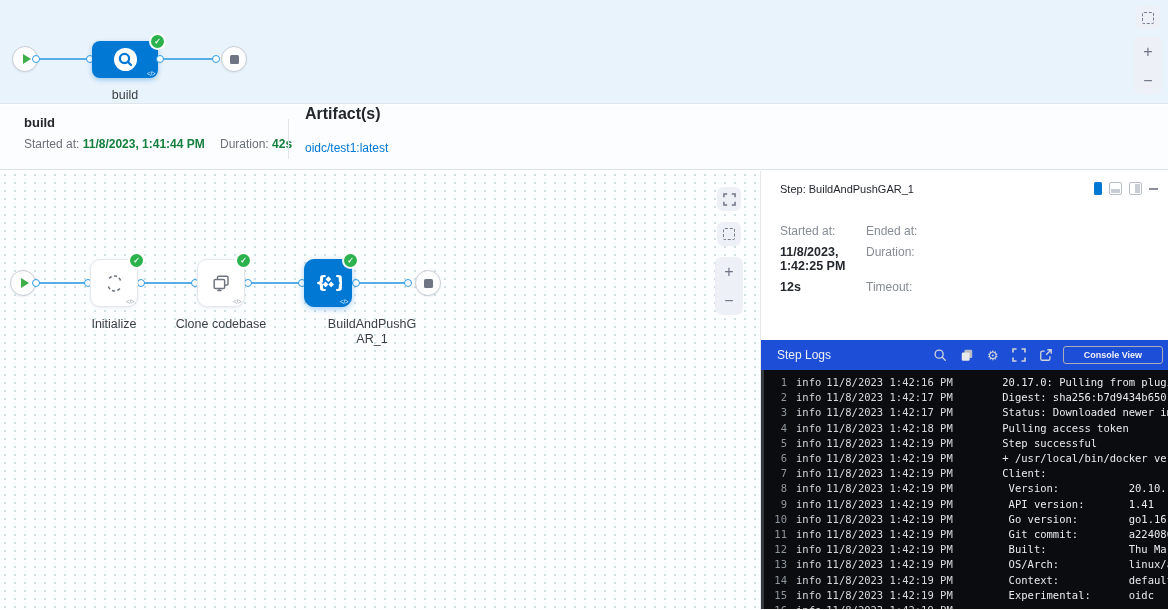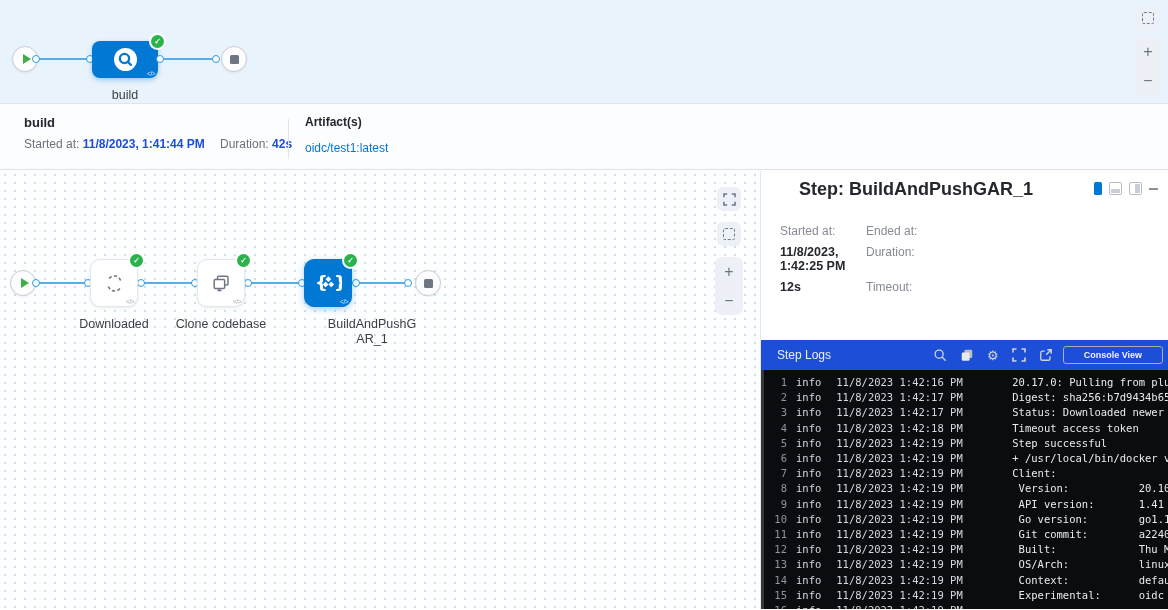--- a/index.html
+++ b/index.html
@@ -37,44 +37,44 @@
   .dash-sq { width:12px; height:12px; border:1px dashed #777d8d; border-radius:2px; }
   .zoom-group { position:absolute; width:28px; height:58px; background:#eef0f7; border-radius:7px;
                 display:flex; flex-direction:column; align-items:center; justify-content:space-around; }
   .zoom-glyph { font-size:16px; color:#6e7484; line-height:1; cursor:pointer; }
 
   
   .summary { position:absolute; left:0; top:105px; width:1168px; height:65px;
              background:#fbfdff; border-bottom:1px solid #dde2e8; }
   .sum-title { position:absolute; left:24px; top:10px; font-size:13px; font-weight:bold; color:#23272e; }
   .sum-sub { position:absolute; left:24px; top:32px; font-size:12px; color:#6b7079; }
-  .sum-sub b, .sum-dur b { color:#1d4ed8; font-weight:bold; }
+  .sum-sub b, .sum-dur b { color:#15803d; font-weight:bold; }
   .sum-dur { position:absolute; left:220px; top:32px; font-size:12px; color:#6b7079; }
   .sum-vdiv { position:absolute; left:288px; top:14px; width:1px; height:40px; background:#e1e4e9; }
-  .art-label { position:absolute; left:305px; top:10px; font-size:12px; font-weight:bold; color:#23272e; }
+  .art-label { position:absolute; left:305px; top:0; font-size:16px; font-weight:bold; color:#23272e; }
   .art-link { position:absolute; left:305px; top:36px; font-size:12px; color:#0278d5; cursor:pointer; }
 
   
   .canvas { position:absolute; left:0; top:171px; width:759px; height:439px;
             background-color:#fdfeff;
             background-image:radial-gradient(#cfdfe3 0.9px, transparent 1.05px);
             background-size:10px 8px; }
   .step-node { position:absolute; top:88px; width:48px; height:48px; border-radius:10px;
                background:#fff; border:1px solid #e4e7ec; box-shadow:0 1px 3px rgba(40,60,90,.10);
                display:flex; align-items:center; justify-content:center; }
   .step-node.blue { background:#0278d5; border-color:#0278d5; box-shadow:0 2px 6px rgba(2,120,213,.35); }
   .step-label { position:absolute; top:146px; font-size:12.5px; color:#3a3e45; text-align:center;
                 line-height:15px; }
   .step-label.wrap { width:92px; word-break:break-all; }
 
   
   .panel { position:absolute; left:760px; top:171px; width:408px; height:439px; background:#fff;
            border-left:1px solid #e4e7ec; }
   .panel-header { position:relative; height:36px; display:flex; align-items:center; padding-left:19px; }
-  .panel-title { font-size:18px; font-weight:bold; color:#24282e;margin-left:19px; }
+  .panel-title { font-size:11px; font-weight:normal; color:#24282e; }
   .layout-icons { position:absolute; right:10px; top:11px; display:flex; align-items:center; gap:7px; }
   .li-a { width:8px; height:13px; background:#0278d5; border-radius:1.5px; cursor:pointer; }
   .li-b { width:13px; height:13px; border:1px solid #b9bdc7; border-radius:2px; position:relative; cursor:pointer; }
   .li-b::after { content:""; position:absolute; left:1px; right:1px; bottom:1px; height:4px; background:#c9cdd6; }
   .li-c { width:13px; height:13px; border:1px solid #b9bdc7; border-radius:2px; position:relative; cursor:pointer; }
   .li-c::after { content:""; position:absolute; right:1px; top:1px; bottom:1px; width:5px; background:#c9cdd6; }
   .li-min { width:9px; height:2px; background:#8a8f99; cursor:pointer; }
 
   .tabs { display:flex; gap:27px; padding-left:19px; height:33px; border-bottom:1px solid #d9dce4; }
   .tab { display:flex; align-items:center; gap:5px; font-size:13px; color:#50555e;
@@ -100,21 +100,21 @@
   .gear-txt { color:#d2d5d9; font-size:13px; line-height:1; }
   .console-btn { border:1px solid #a9adb5; border-radius:3px; color:#f0f1f3; font-size:9px;
                  font-weight:bold; padding:3px 20px; cursor:pointer; white-space:nowrap; }
   .logs-body { position:relative; height:239px; background:#0b0c0f; overflow:hidden;
                padding:5px 0 0 4px; font-family:"DejaVu Sans Mono", monospace; font-size:10.5px;
                line-height:15.2px; }
   .logs-body::before { content:""; position:absolute; left:0; top:0; bottom:0; width:3px; background:#35383e; }
   .log-row { display:flex; white-space:pre; }
   .log-row .ln { width:22px; text-align:right; color:#8f969e; flex:none; }
   .log-row .lvl { margin-left:9px; color:#d6dade; flex:none; }
-  .log-row .ts { margin-left:15px; width:134px; color:#d6dade; flex:none; }
+  .log-row .ts { margin-left:5px; width:134px; color:#d6dade; flex:none; }
   .log-row .msg { margin-left:42px; color:#e9ebed; flex:none; }
 </style>
 </head>
 <body>
 
 <div class="top-band">
   <div class="pipe-line" style="left:36px; top:58px; width:182px;"></div>
 
   <div class="node-circle" style="left:12px; top:46px;">
     <div class="play-tri"></div>
@@ -179,21 +179,21 @@
   <div class="step-node" style="left:90px;">
     <svg width="21" height="21" viewBox="0 0 20 20">
       <g fill="none" stroke="#6e7480" stroke-width="1.5" stroke-dasharray="3 2.2">
         <path d="M15.8 7.2 A6.3 6.3 0 0 0 4.6 5.6"></path>
         <path d="M4.2 12.8 A6.3 6.3 0 0 0 15.4 14.4"></path>
       </g>
     </svg>
     <div class="badge"></div>
     <span class="code-glyph on-white"></span>
   </div>
-  <div class="step-label" style="left:54px; width:120px;">Downloaded</div>
+  <div class="step-label" style="left:54px; width:120px;">Initialize</div>
 
   <div class="step-node" style="left:197px;">
     <svg width="21" height="21" viewBox="0 0 20 20">
       <g fill="none" stroke="#6e7480" stroke-width="1.4">
         <rect x="6.2" y="3" width="10" height="8.5" rx="1.2"></rect>
         <rect x="3" y="6.2" width="10" height="8.5" rx="1.2" fill="#ffffff"></rect>
         <path d="M8 14.7 v1.6 M6 16.6 h4"></path>
       </g>
     </svg>
     <div class="badge"></div>
@@ -279,21 +279,21 @@
             <path d="M9.5 2 H14 V6.5 M14 2 L8.2 7.8"></path>
           </g>
         </svg>
       </div>
       <span class="console-btn">Console View</span>
     </div>
     <div class="logs-body">
         <div class="log-row"><span class="ln">1</span><span class="lvl">info</span><span class="ts">11/8/2023 1:42:16 PM</span><span class="msg">20.17.0: Pulling from plugins/gar</span></div>
         <div class="log-row"><span class="ln">2</span><span class="lvl">info</span><span class="ts">11/8/2023 1:42:17 PM</span><span class="msg">Digest: sha256:b7d9434b65010f038f8ec</span></div>
         <div class="log-row"><span class="ln">3</span><span class="lvl">info</span><span class="ts">11/8/2023 1:42:17 PM</span><span class="msg">Status: Downloaded newer image for p</span></div>
-        <div class="log-row"><span class="ln">4</span><span class="lvl">info</span><span class="ts">11/8/2023 1:42:18 PM</span><span class="msg">Timeout access token</span></div>
+        <div class="log-row"><span class="ln">4</span><span class="lvl">info</span><span class="ts">11/8/2023 1:42:18 PM</span><span class="msg">Pulling access token</span></div>
         <div class="log-row"><span class="ln">5</span><span class="lvl">info</span><span class="ts">11/8/2023 1:42:19 PM</span><span class="msg">Step successful</span></div>
         <div class="log-row"><span class="ln">6</span><span class="lvl">info</span><span class="ts">11/8/2023 1:42:19 PM</span><span class="msg">+ /usr/local/bin/docker version</span></div>
         <div class="log-row"><span class="ln">7</span><span class="lvl">info</span><span class="ts">11/8/2023 1:42:19 PM</span><span class="msg">Client:</span></div>
         <div class="log-row"><span class="ln">8</span><span class="lvl">info</span><span class="ts">11/8/2023 1:42:19 PM</span><span class="msg"> Version:           20.10.14</span></div>
         <div class="log-row"><span class="ln">9</span><span class="lvl">info</span><span class="ts">11/8/2023 1:42:19 PM</span><span class="msg"> API version:       1.41</span></div>
         <div class="log-row"><span class="ln">10</span><span class="lvl">info</span><span class="ts">11/8/2023 1:42:19 PM</span><span class="msg"> Go version:        go1.16.15</span></div>
         <div class="log-row"><span class="ln">11</span><span class="lvl">info</span><span class="ts">11/8/2023 1:42:19 PM</span><span class="msg"> Git commit:        a224086</span></div>
         <div class="log-row"><span class="ln">12</span><span class="lvl">info</span><span class="ts">11/8/2023 1:42:19 PM</span><span class="msg"> Built:             Thu Mar 24 01:45</span></div>
         <div class="log-row"><span class="ln">13</span><span class="lvl">info</span><span class="ts">11/8/2023 1:42:19 PM</span><span class="msg"> OS/Arch:           linux/amd64</span></div>
         <div class="log-row"><span class="ln">14</span><span class="lvl">info</span><span class="ts">11/8/2023 1:42:19 PM</span><span class="msg"> Context:           default</span></div>

